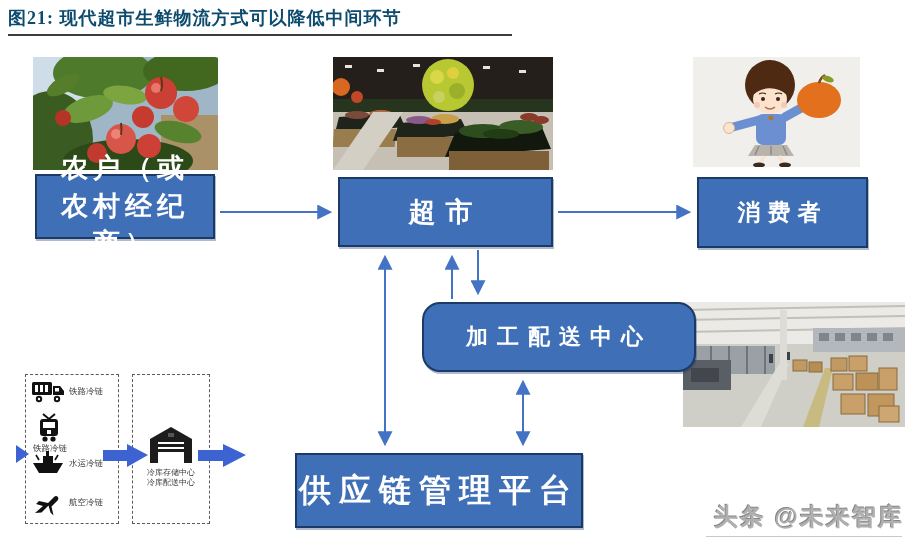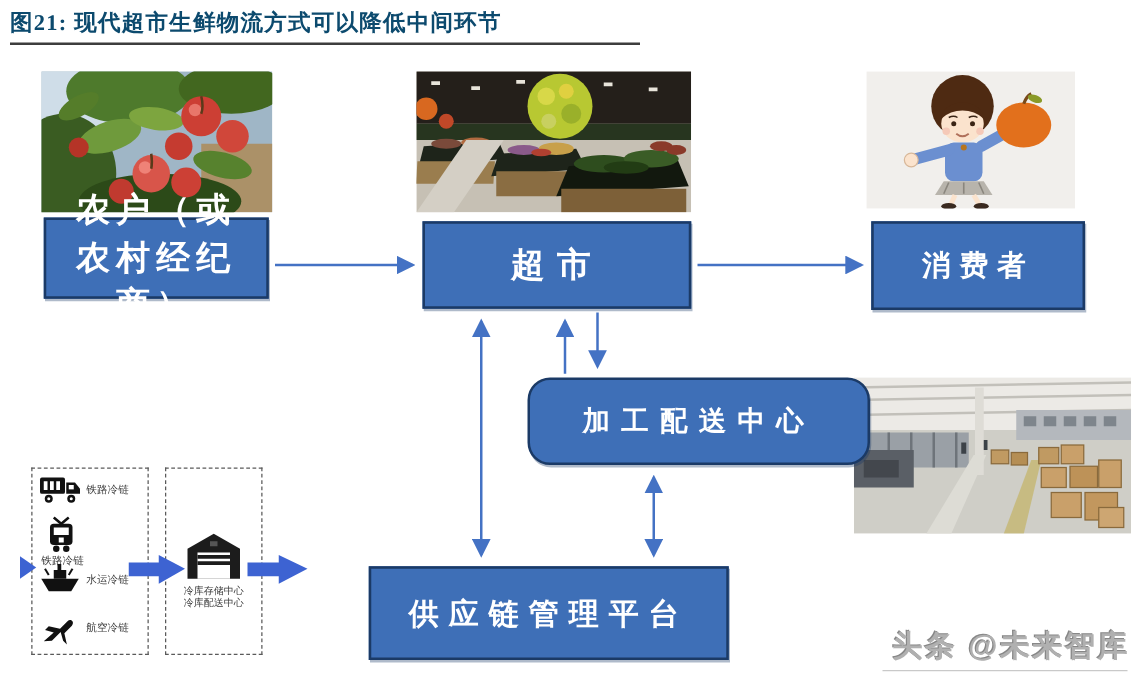--- a/index.html
+++ b/index.html
@@ -19,21 +19,21 @@
   .p-warehouse { left:683px; top:302px; width:222px; height:125px; }
 
   .node { position:absolute; background:#3E6FB7; border:2.5px solid #1B3A66; color:#fff;
     display:flex; align-items:center; justify-content:center; text-align:center;
     font-family:"Liberation Serif", serif; font-weight:bold;
     box-shadow:1px 2px 0 rgba(27,58,102,.35); }
   .n-farmer   { left:35px;  top:174px; width:180px; height:65px; font-size:27px; letter-spacing:5px; line-height:1.4; padding:0 12px; }
   .n-super    { left:338px; top:177px; width:215px; height:70px; font-size:27px; letter-spacing:10px;text-align:right; }
   .n-consumer { left:697px; top:177px; width:171px; height:71px; font-size:23px; letter-spacing:7px; }
   .n-process  { left:422px; top:302px; width:274px; height:70px; font-size:22px; letter-spacing:9px;border-radius:18px; }
-  .n-platform { left:295px; top:453px; width:288px; height:75px; font-size:24px; letter-spacing:8px; }
+  .n-platform { left:295px; top:453px; width:288px; height:75px; font-size:32px; letter-spacing:8px; }
 
   .overlay { position:absolute; left:0; top:0; width:912px; height:548px; pointer-events:none; }
 
   .cc-box { position:absolute; border:1.6px dashed #5a5a5a; }
   .cc-a { left:25px;  top:374px; width:94px; height:150px; }
   .cc-b { left:132px; top:374px; width:78px; height:150px; }
   .cc-c { left:224px; top:374px; width:66px; height:150px; }
   .cc-row { position:absolute; left:4px; display:flex; align-items:center; }
   .cc-icon { width:36px; display:flex; justify-content:center; }
   .cc-label { font-size:8.5px; color:#3a3a3a; white-space:nowrap; margin-left:3px; }

